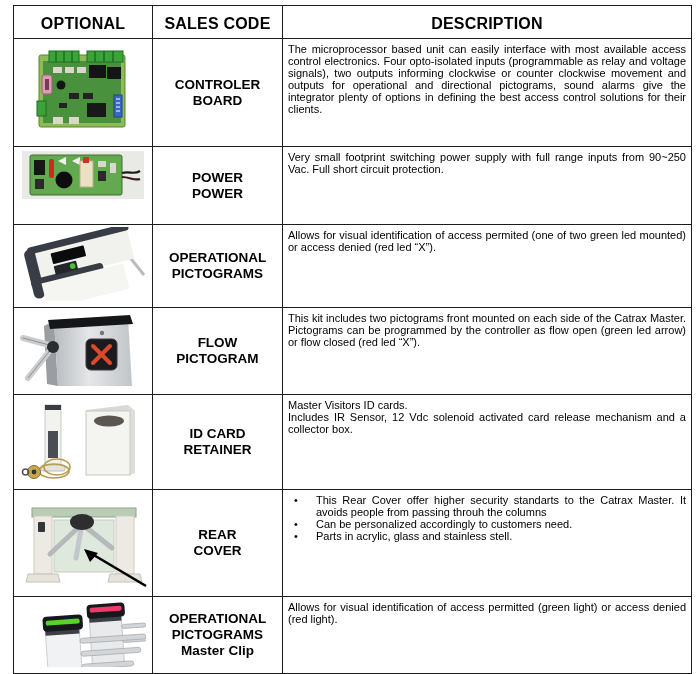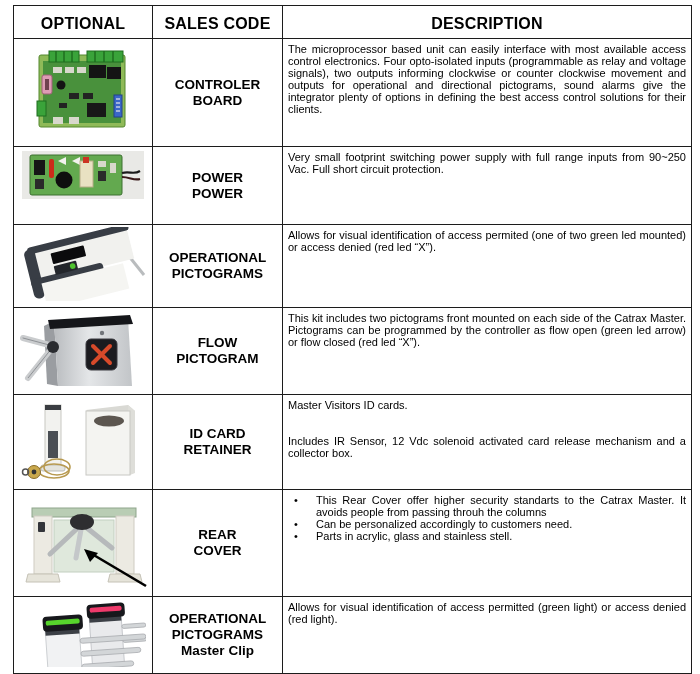--- a/index.html
+++ b/index.html
@@ -33,21 +33,21 @@
     line-height: 16px;
     padding: 2px;
   }
   td.desc-cell {
     vertical-align: top;
     font-size: 11px; line-height: 12px;
     padding: 4px 5px 2px 5px;
   }
   .desc-text { text-align: justify; }
   .desc-line { text-align: left; }
-  .desc-line.just { text-align: justify; margin-top: 24px; }
+  .desc-line.just { text-align: justify; }
   .bullet-row { display: flex; align-items: flex-start; }
   .bullet-marker { width: 14px; padding-left: 6px; flex: none; font-size: 11px; }
   .bullet-gap { width: 14px; flex: none; }
   .bullet-text { flex: 1; text-align: justify; }
   tr.r1 { height: 108px; }
   tr.r2 { height: 78px; }
   tr.r3 { height: 80px; }
   tr.r4 { height: 82px; }
   tr.r5 { height: 93px; }
   tr.r6 { height: 105px; }

